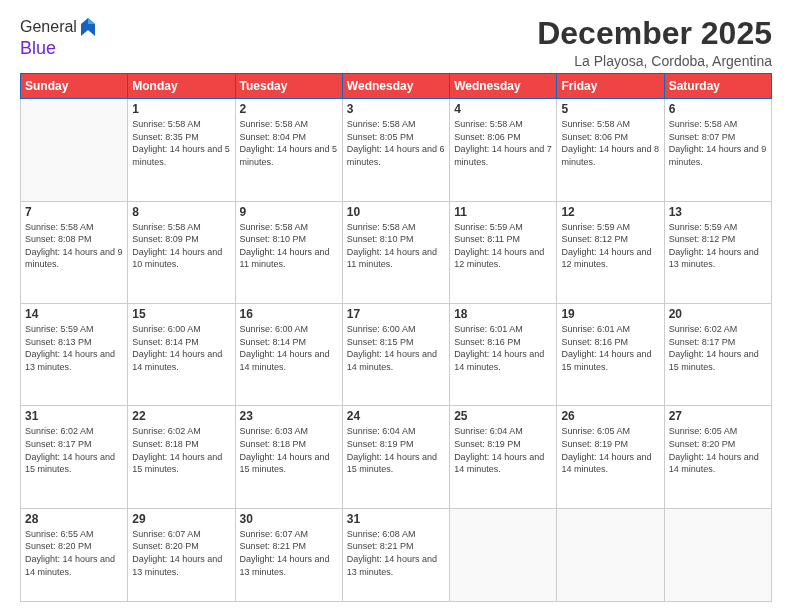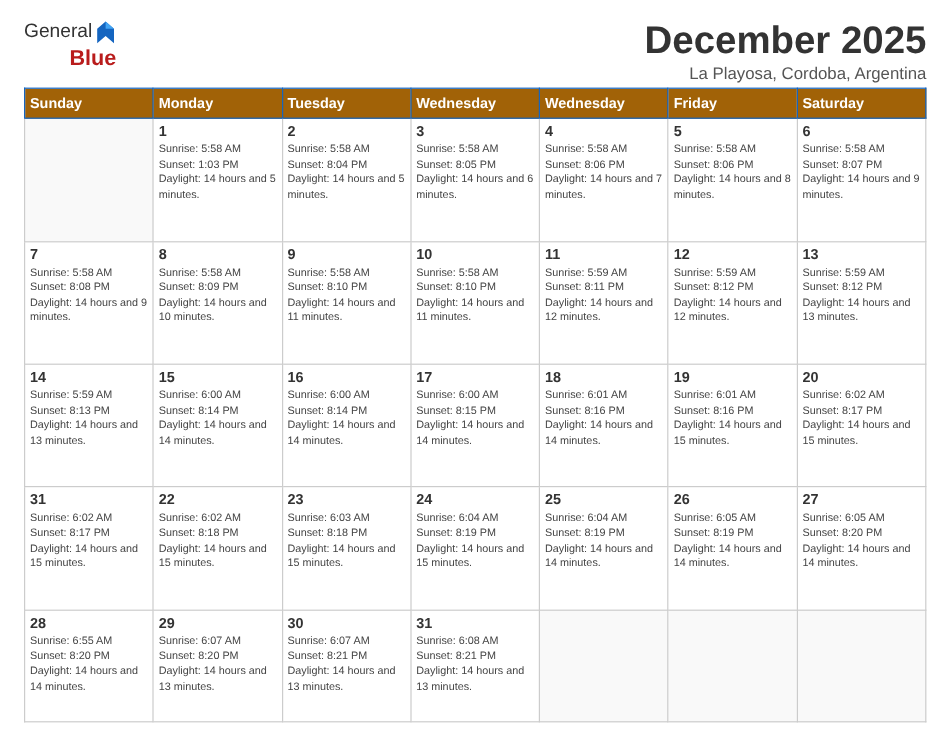--- a/index.html
+++ b/index.html
@@ -19,21 +19,20 @@
     }
     .header {
       display: flex;
       align-items: flex-start;
       justify-content: space-between;
       margin-bottom: 4px;
     }
     .logo {
       display: flex;
       align-items: center;
-      text-align: right;
     }
     .logo-general { color: #333; }
     .logo-blue { color: #1565c0; }
     .logo-icon {
       width: 18px;
       height: 22px;
       margin-left: 2px;
     }
     .title-block {
       text-align: right;
@@ -51,21 +50,21 @@
       margin-top: 2px;
     }
     .calendar {
       flex: 1;
       border: 1px solid #ccc;
       border-collapse: collapse;
       width: 100%;
       table-layout: fixed;
     }
     .calendar th {
-      background: #a16207;
+      background: #ef4444;
       color: #fff;
       font-size: 12px;
       font-weight: bold;
       padding: 5px 4px;
       text-align: left;
       border: 1px solid #1565c0;
     }
     .calendar td {
       border: 1px solid #ccc;
       vertical-align: top;
@@ -101,21 +100,21 @@
     <div class="logo">
       <div>
         <div style="display:flex;align-items:center;">
           <span class="logo-general">General</span>
           <svg class="logo-icon" viewBox="0 0 18 22" fill="none">
             <polygon points="9,2 16,8 16,20 9,14 2,20 2,8" fill="#1565c0"></polygon>
             <polygon points="9,2 16,8 9,8" fill="#42a5f5"></polygon>
           </svg>
         </div>
         <div>
-          <span class="logo-blue" style="font-size:18px;font-weight:bold;color:#b91c1c;">Blue</span>
+          <span class="logo-blue" style="font-size:18px;font-weight:normal;color:#6d28d9;">Blue</span>
         </div>
       </div>
     </div>
     <div class="title-block">
       <div class="month-title">December 2025</div>
       <div class="subtitle">La Playosa, Cordoba, Argentina</div>
     </div>
   </div>
 
   <table class="calendar">
@@ -130,21 +129,21 @@
         <th>Saturday</th>
       </tr>
     </thead>
     <tbody id="calendar-body">
     <tr>
           <td class="empty-cell"></td>
           <td>
         <span class="day-number">1</span>
         <div class="day-info">
           <span>Sunrise: 5:58 AM</span><br>
-          <span>Sunset: 1:03 PM</span><br>
+          <span>Sunset: 8:35 PM</span><br>
           <span>Daylight: 14 hours and 5 minutes.</span>
         </div>
       </td>
           <td>
         <span class="day-number">2</span>
         <div class="day-info">
           <span>Sunrise: 5:58 AM</span><br>
           <span>Sunset: 8:04 PM</span><br>
           <span>Daylight: 14 hours and 5 minutes.</span>
         </div>

